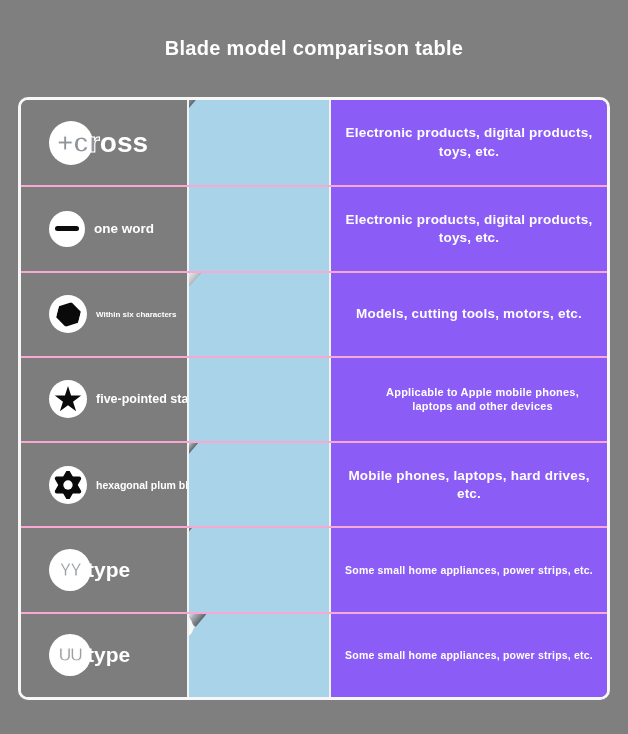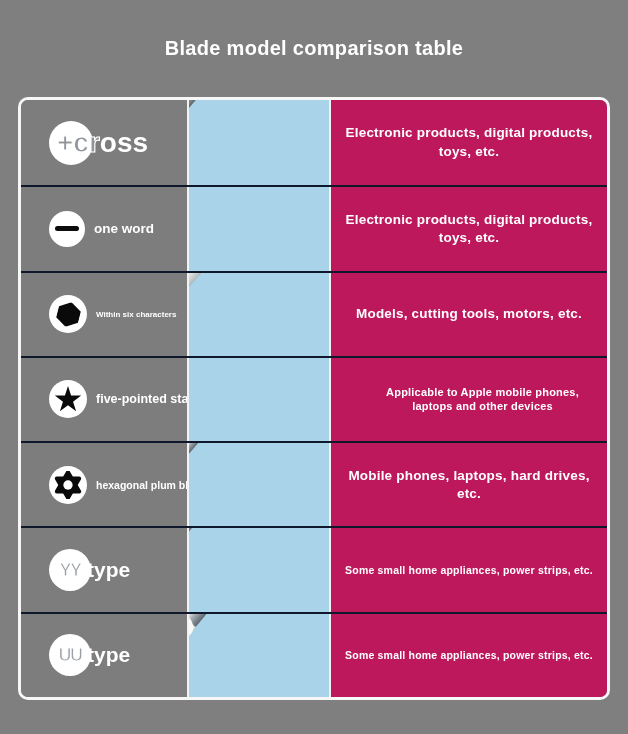--- a/index.html
+++ b/index.html
@@ -14,26 +14,26 @@
     display:flex;align-items:center;justify-content:center;
     color:#ffffff;font-size:20px;font-weight:700;letter-spacing:.3px;
   }
   .table{
     position:absolute;left:18px;top:97px;width:592px;height:603px;
     box-sizing:border-box;border:3px solid #f7f7f7;border-radius:10px;
     overflow:hidden;display:grid;grid-template-rows:repeat(7,1fr);
     background:#7d7d7d;
   }
   .row{display:grid;grid-template-columns:166px 144px 1fr;}
-  .row + .row{border-top:2px solid #0f172a;}
+  .row + .row{border-top:2px solid #f9a8d4;}
   .cell{position:relative;box-sizing:border-box;}
   .cell-type{background:#7d7d7d;display:flex;align-items:center;padding-left:28px;}
   .cell-blade{background:#a8d3e9;border-left:2px solid #f2f2f2;border-right:2px solid #f2f2f2;overflow:hidden;}
   .cell-blade svg{position:absolute;left:0;top:0;width:100%;height:100%;}
-  .cell-desc{background:#be185d;display:flex;align-items:center;justify-content:center;padding:17px 14px;}
+  .cell-desc{background:#8b5cf6;display:flex;align-items:center;justify-content:center;padding:17px 14px;}
   .desc{color:#ffffff;font-weight:700;text-align:center;line-height:1.35;font-size:13.5px;letter-spacing:.2px;}
   .desc-md{font-size:11px;margin-left:27px;}
   .desc-sm{font-size:10.5px;}
   .circle{background:#ffffff;border-radius:50%;flex:none;display:flex;align-items:center;justify-content:center;}
   .c44{width:44px;height:44px;} .c42{width:42px;height:42px;align-items:center;}
   .c38{width:38px;height:38px;} .c36{width:36px;height:36px;}
   .overlap-label{position:absolute;left:36px;top:50%;transform:translateY(-50%);
     font-size:28px;font-weight:700;white-space:nowrap;}
   .stroked{color:#8f9499;-webkit-text-stroke:1.1px #ffffff;}
   .plain{color:#ffffff;}

